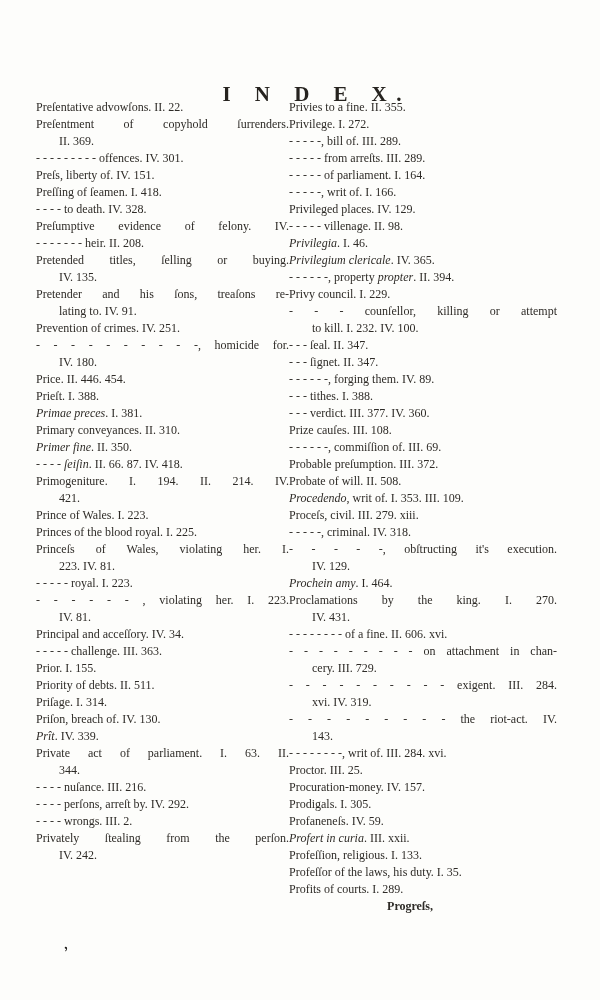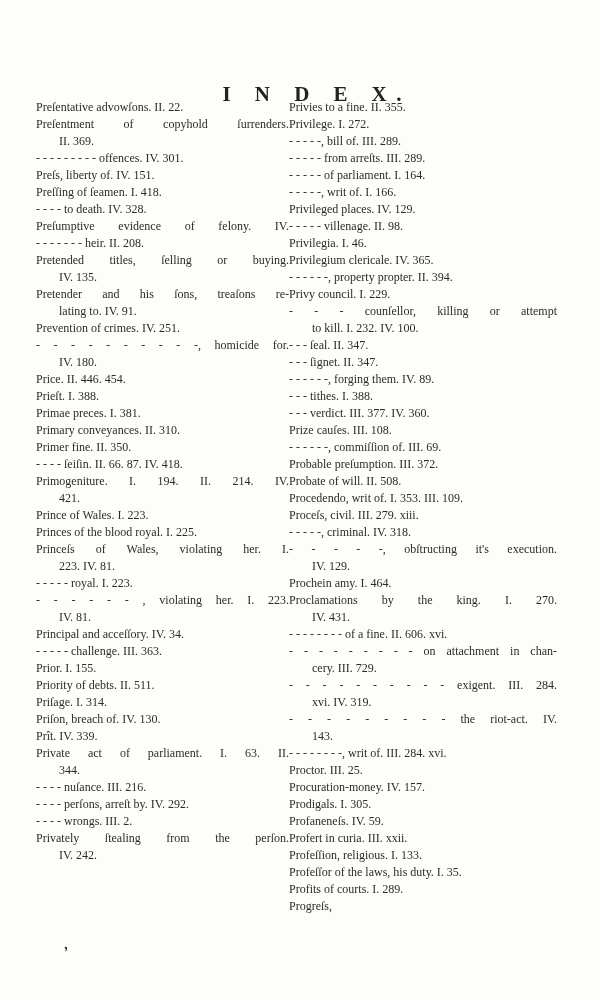--- a/index.html
+++ b/index.html
@@ -30,22 +30,22 @@
     top: 99px;
     left: 36px;
     display: flex;
   }
   .col { font-size: 12px; line-height: 17px; }
   .col-left  { width: 253px; }
   .col-right { width: 268px; margin-left: 0; }
   .line { min-height: 17px; overflow: hidden; }
   .line.ind { padding-left: 23px; }
   .line.fill { text-align: justify; text-align-last: justify; }
-  .line.catchword { text-align: left; padding-right: 26px; }
-  .it { }
+  .line.catchword { text-align: center; padding-right: 26px; font-weight: bold; }
+  .it { font-style: italic; }
   .ink-speckle {
     position: absolute;
     left: 64px;
     top: 944px;
     font-size: 17px;
     color: #1c1a18;
     transform: rotate(-14deg);
     line-height: 1;
   }
 </style>

